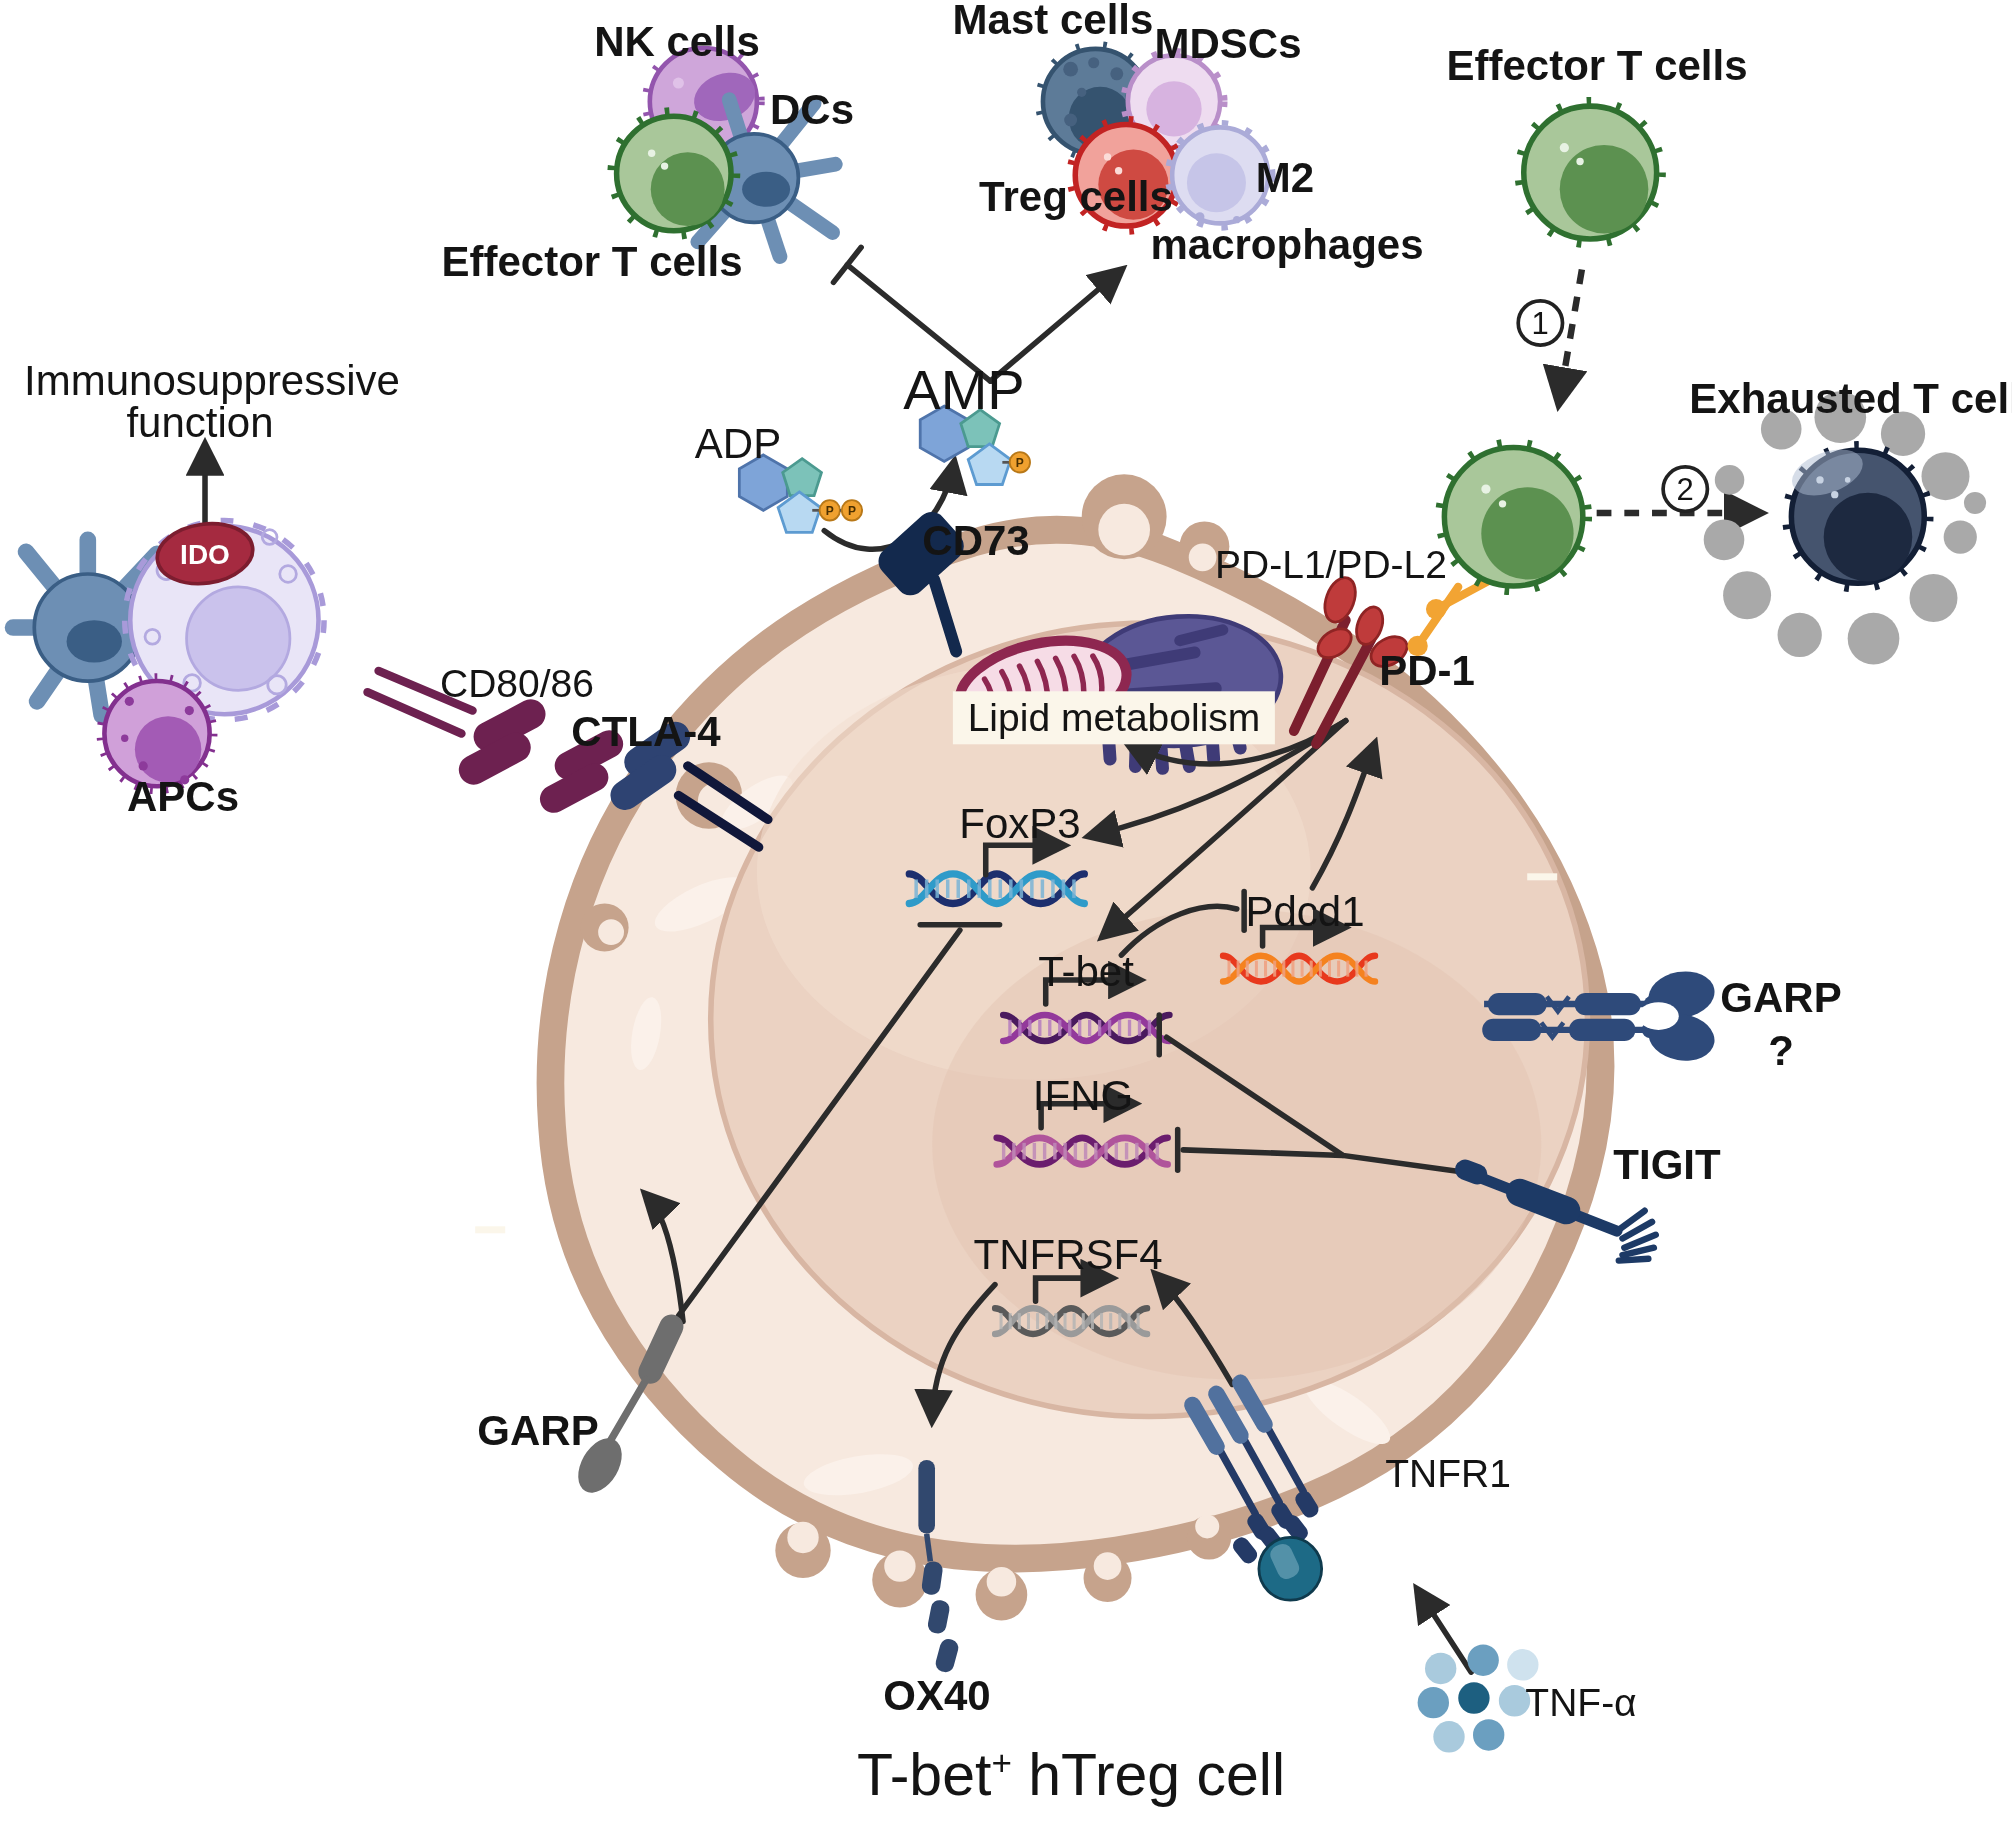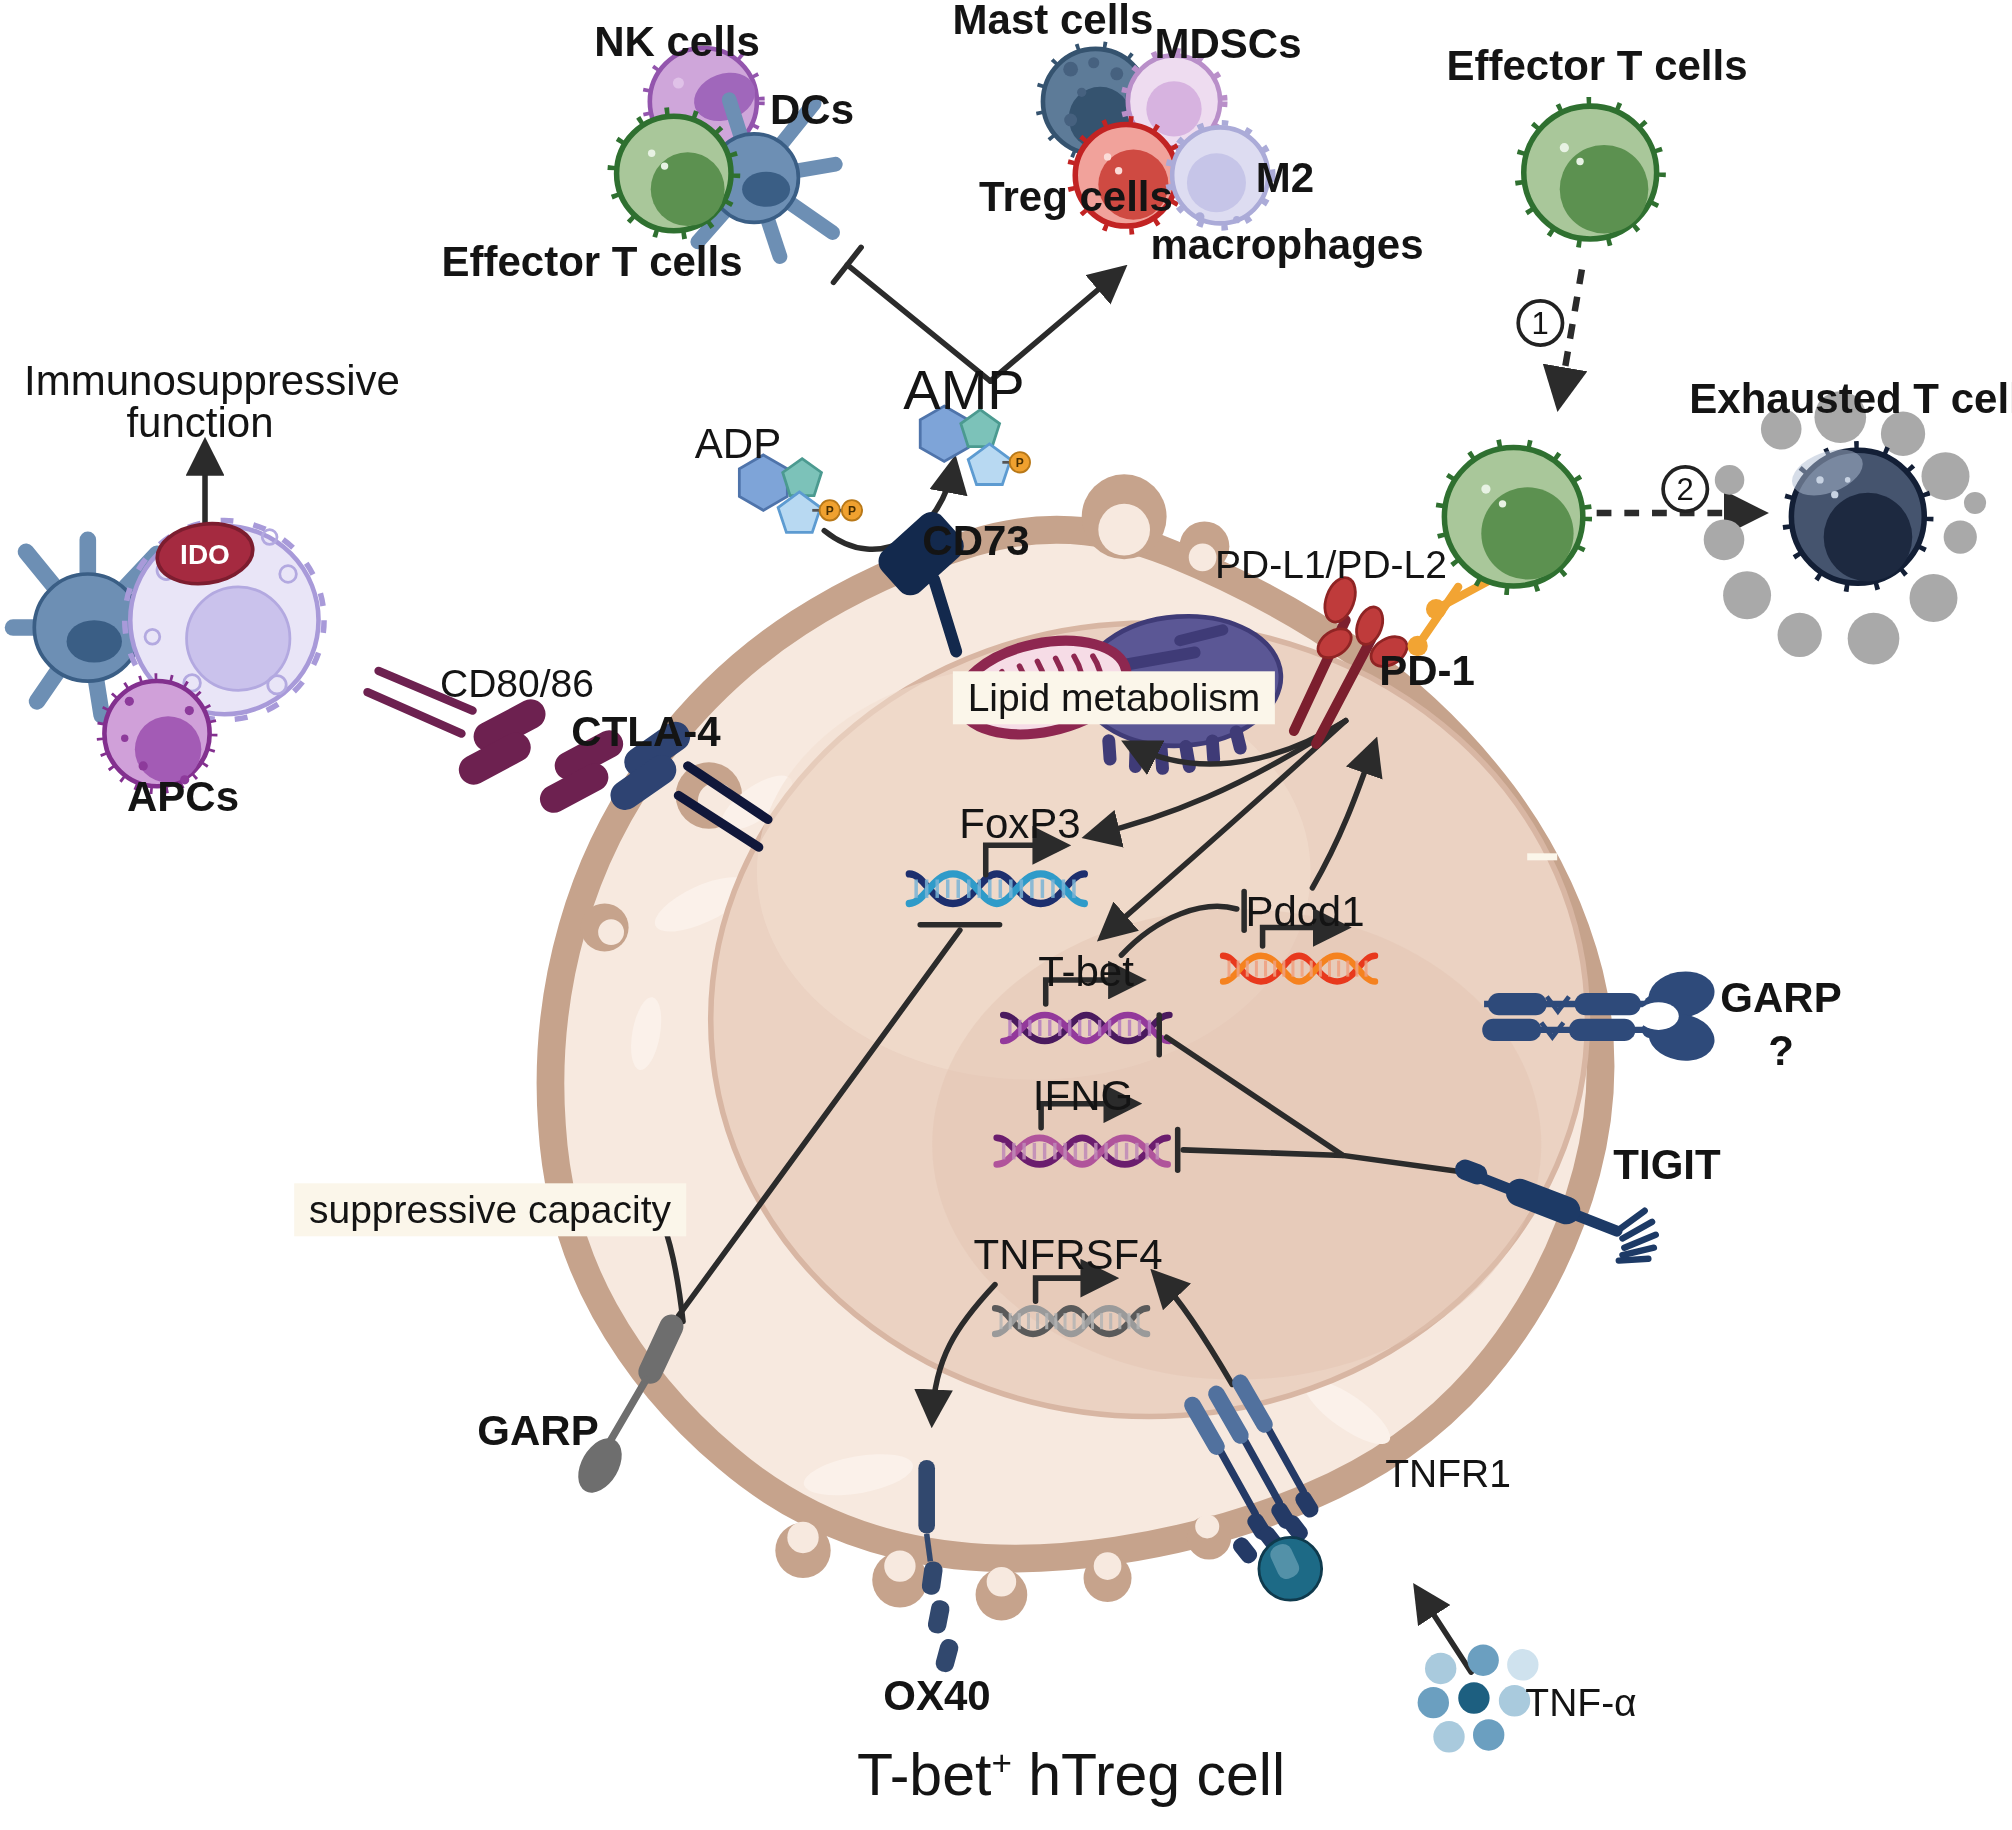--- a/index.html
+++ b/index.html
@@ -7,21 +7,21 @@
          font-family:"Liberation Sans",sans-serif;color:#111;}
   #art{position:absolute;left:0;top:0;width:2013px;height:1830px;}
   .lbl{position:absolute;transform:translate(-50%,-50%);white-space:nowrap;text-align:center;
        line-height:1.18;color:#141414;}
   .t42{font-size:39px;font-weight:400;}
   .t44{font-size:42px;font-weight:400;}
   .t46b{font-size:42px;font-weight:700;}
   .t44b{font-size:42px;font-weight:700;}
   .num{font-size:31px;font-weight:400;}
   .white{color:#fff;font-weight:600;font-size:28px;}
-  .notebox{background:#fbf6ea;padding:3.7px 14.8px;font-size:39px;}
+  .notebox{background:#fbf6ea;padding:3.7px 14.8px;font-size:39px;margin-top:20px;}
   .title{font-size:59px;font-weight:400;}
   .title sup{font-size:35px;}
   
   .sA{fill:none;stroke:var(--c1);stroke-width:8;stroke-linecap:round;}
   .sB{fill:none;stroke:var(--c2);stroke-width:8;stroke-linecap:round;}
   .rg line{stroke:var(--c3);stroke-width:4;opacity:.85;}
   .arr{fill:none;stroke:#2b2b2b;stroke-width:6;stroke-linecap:round;}
   .arrd{fill:none;stroke:#2b2b2b;stroke-width:7;stroke-linecap:butt;stroke-dasharray:16 14;}
   .tbar{stroke:#2b2b2b;stroke-width:6;stroke-linecap:round;}
 </style>
@@ -500,21 +500,20 @@
 <div class="lbl t44" style="left:1086px;top:972px">T-bet</div>
 <div class="lbl t44" style="left:1305px;top:912px">Pdcd1</div>
 <div class="lbl t44" style="left:1083px;top:1096px">IFNG</div>
 <div class="lbl t44" style="left:1068px;top:1255px">TNFRSF4</div>
 
 <div class="lbl t44b" style="left:1781px;top:998px">GARP</div>
 <div class="lbl t44b" style="left:1781px;top:1051px">?</div>
 <div class="lbl t44b" style="left:1667px;top:1165px">TIGIT</div>
 
 <div class="lbl notebox" style="left:490px;top:1210px">
-  <div>suppressive capacity</div>
 </div>
 <div class="lbl t44b" style="left:538px;top:1431px">GARP</div>
 <div class="lbl t44b" style="left:937px;top:1696px">OX40</div>
 <div class="lbl t42" style="left:1448px;top:1474px">TNFR1</div>
 <div class="lbl t42" style="left:1581px;top:1703px">TNF-α</div>
 
 <div class="lbl title" style="left:1071px;top:1776px">
   <span>T-bet</span><sup>+</sup><span> hTreg cell</span>
 </div>
 

